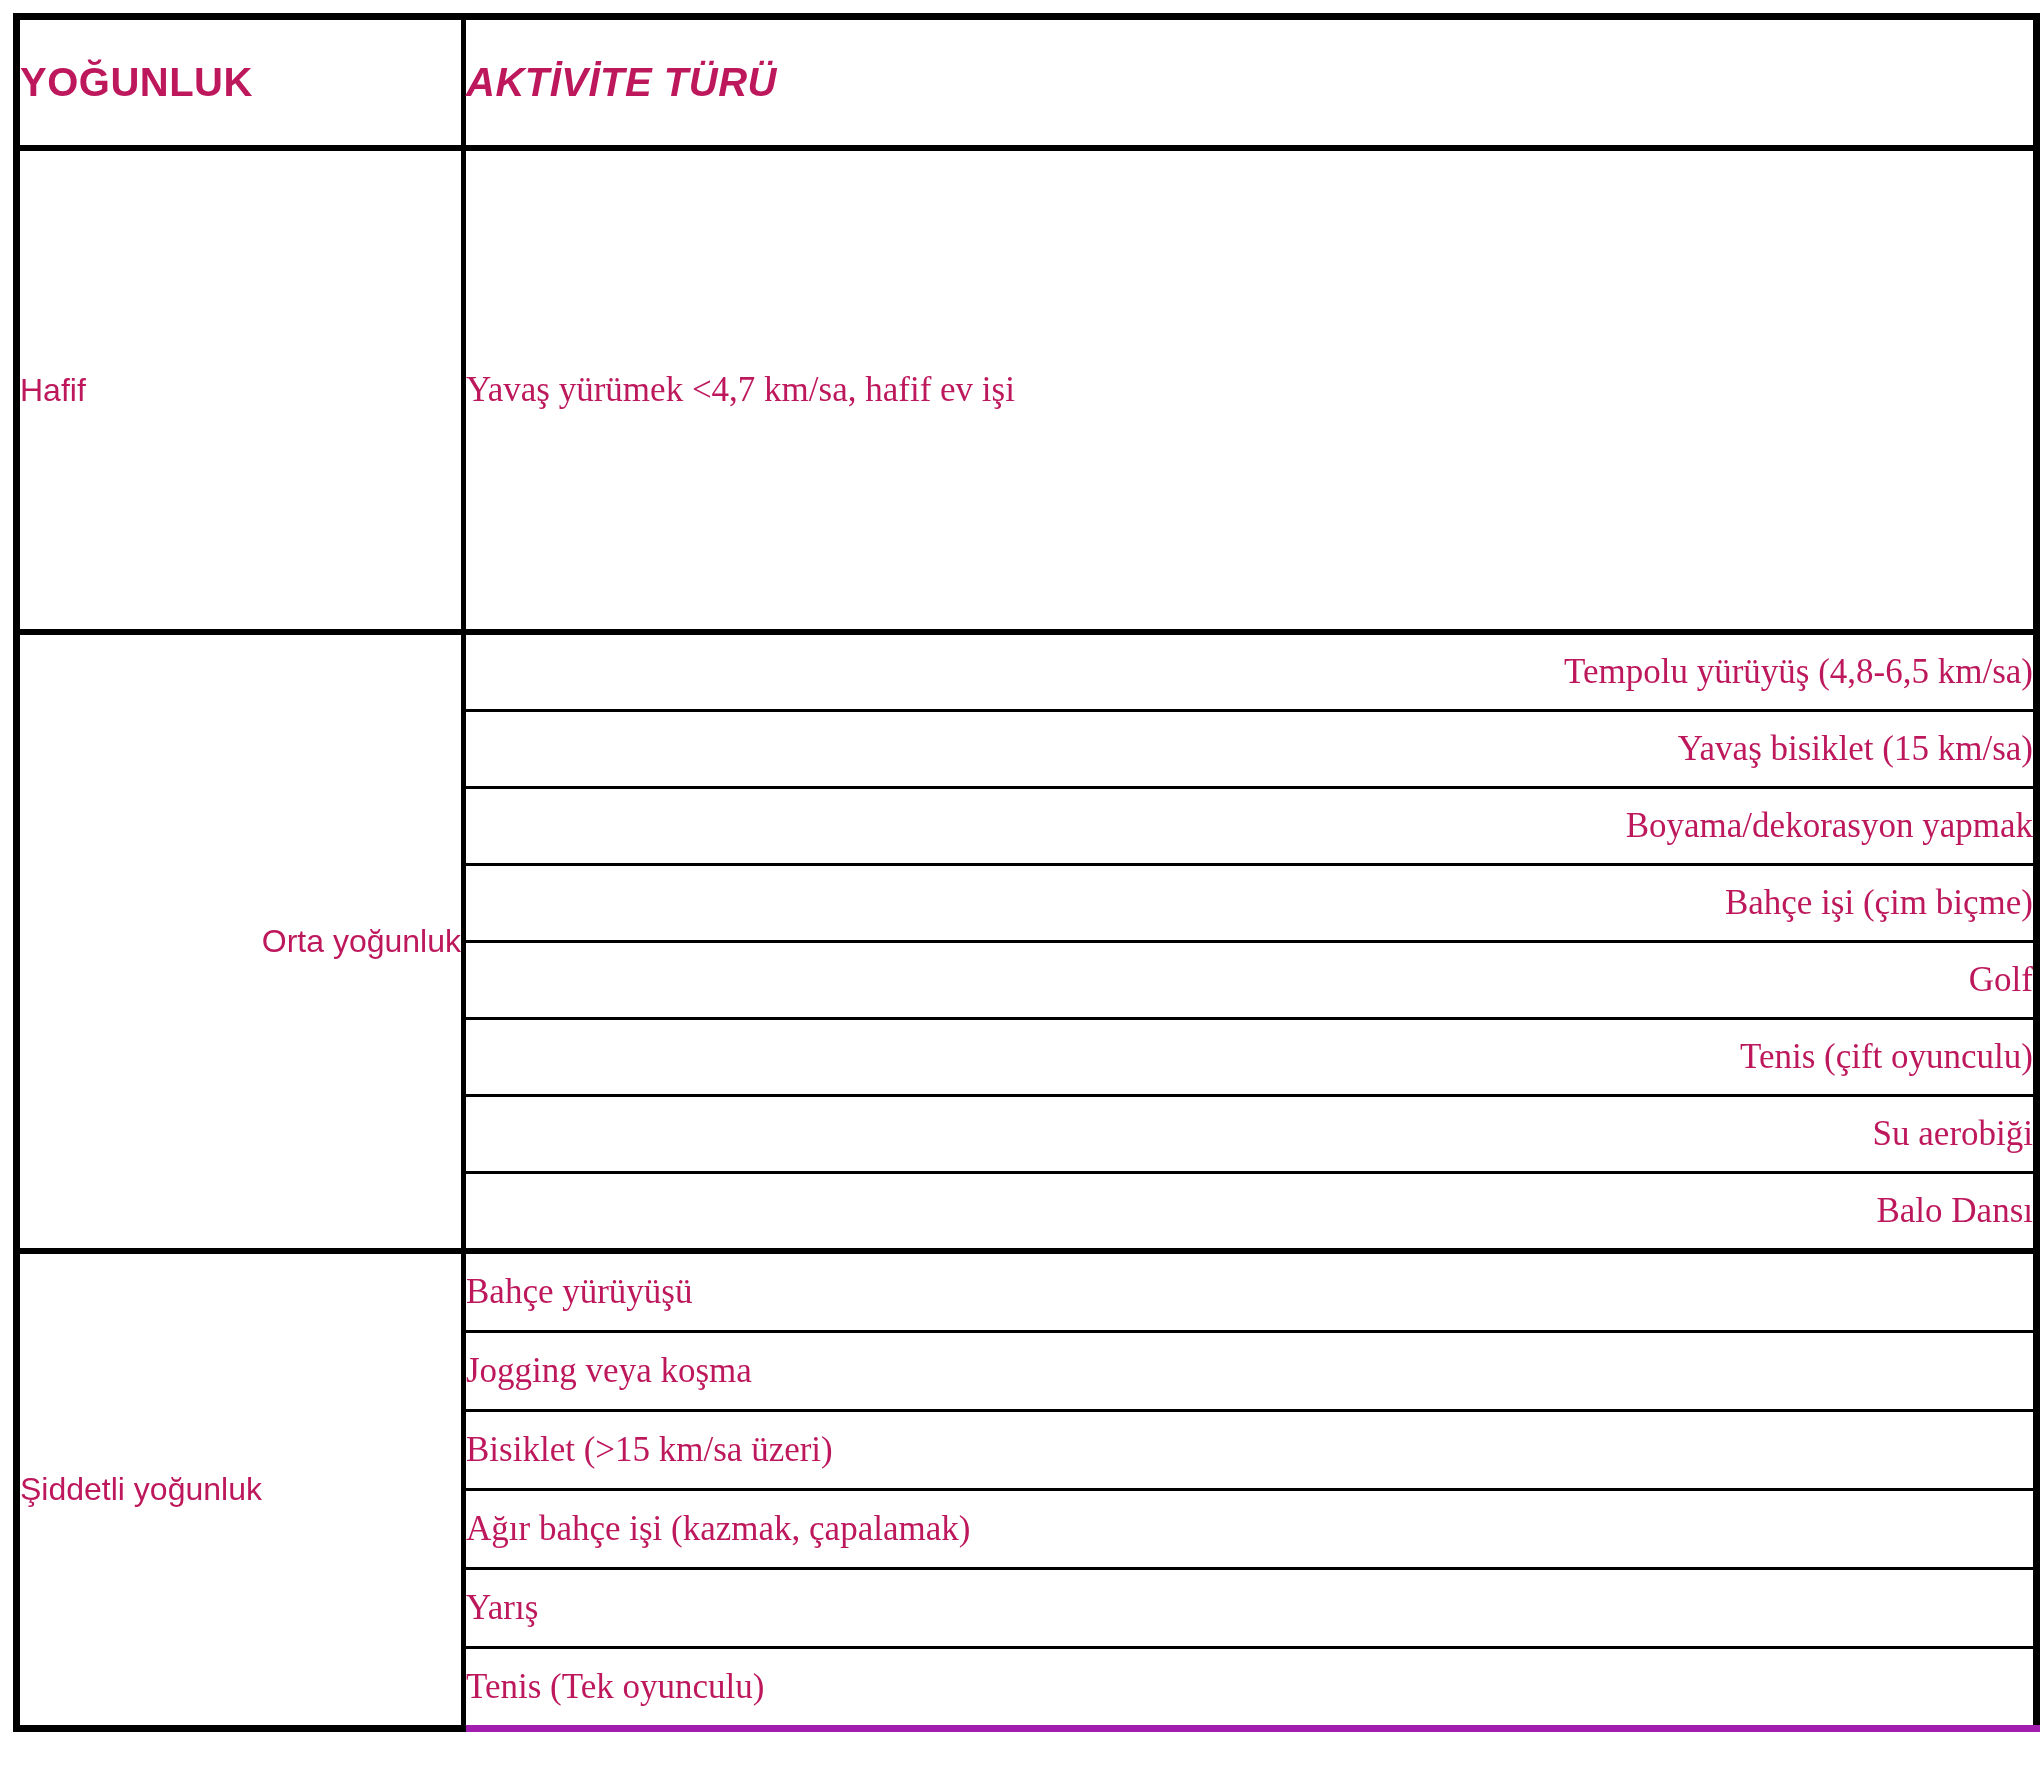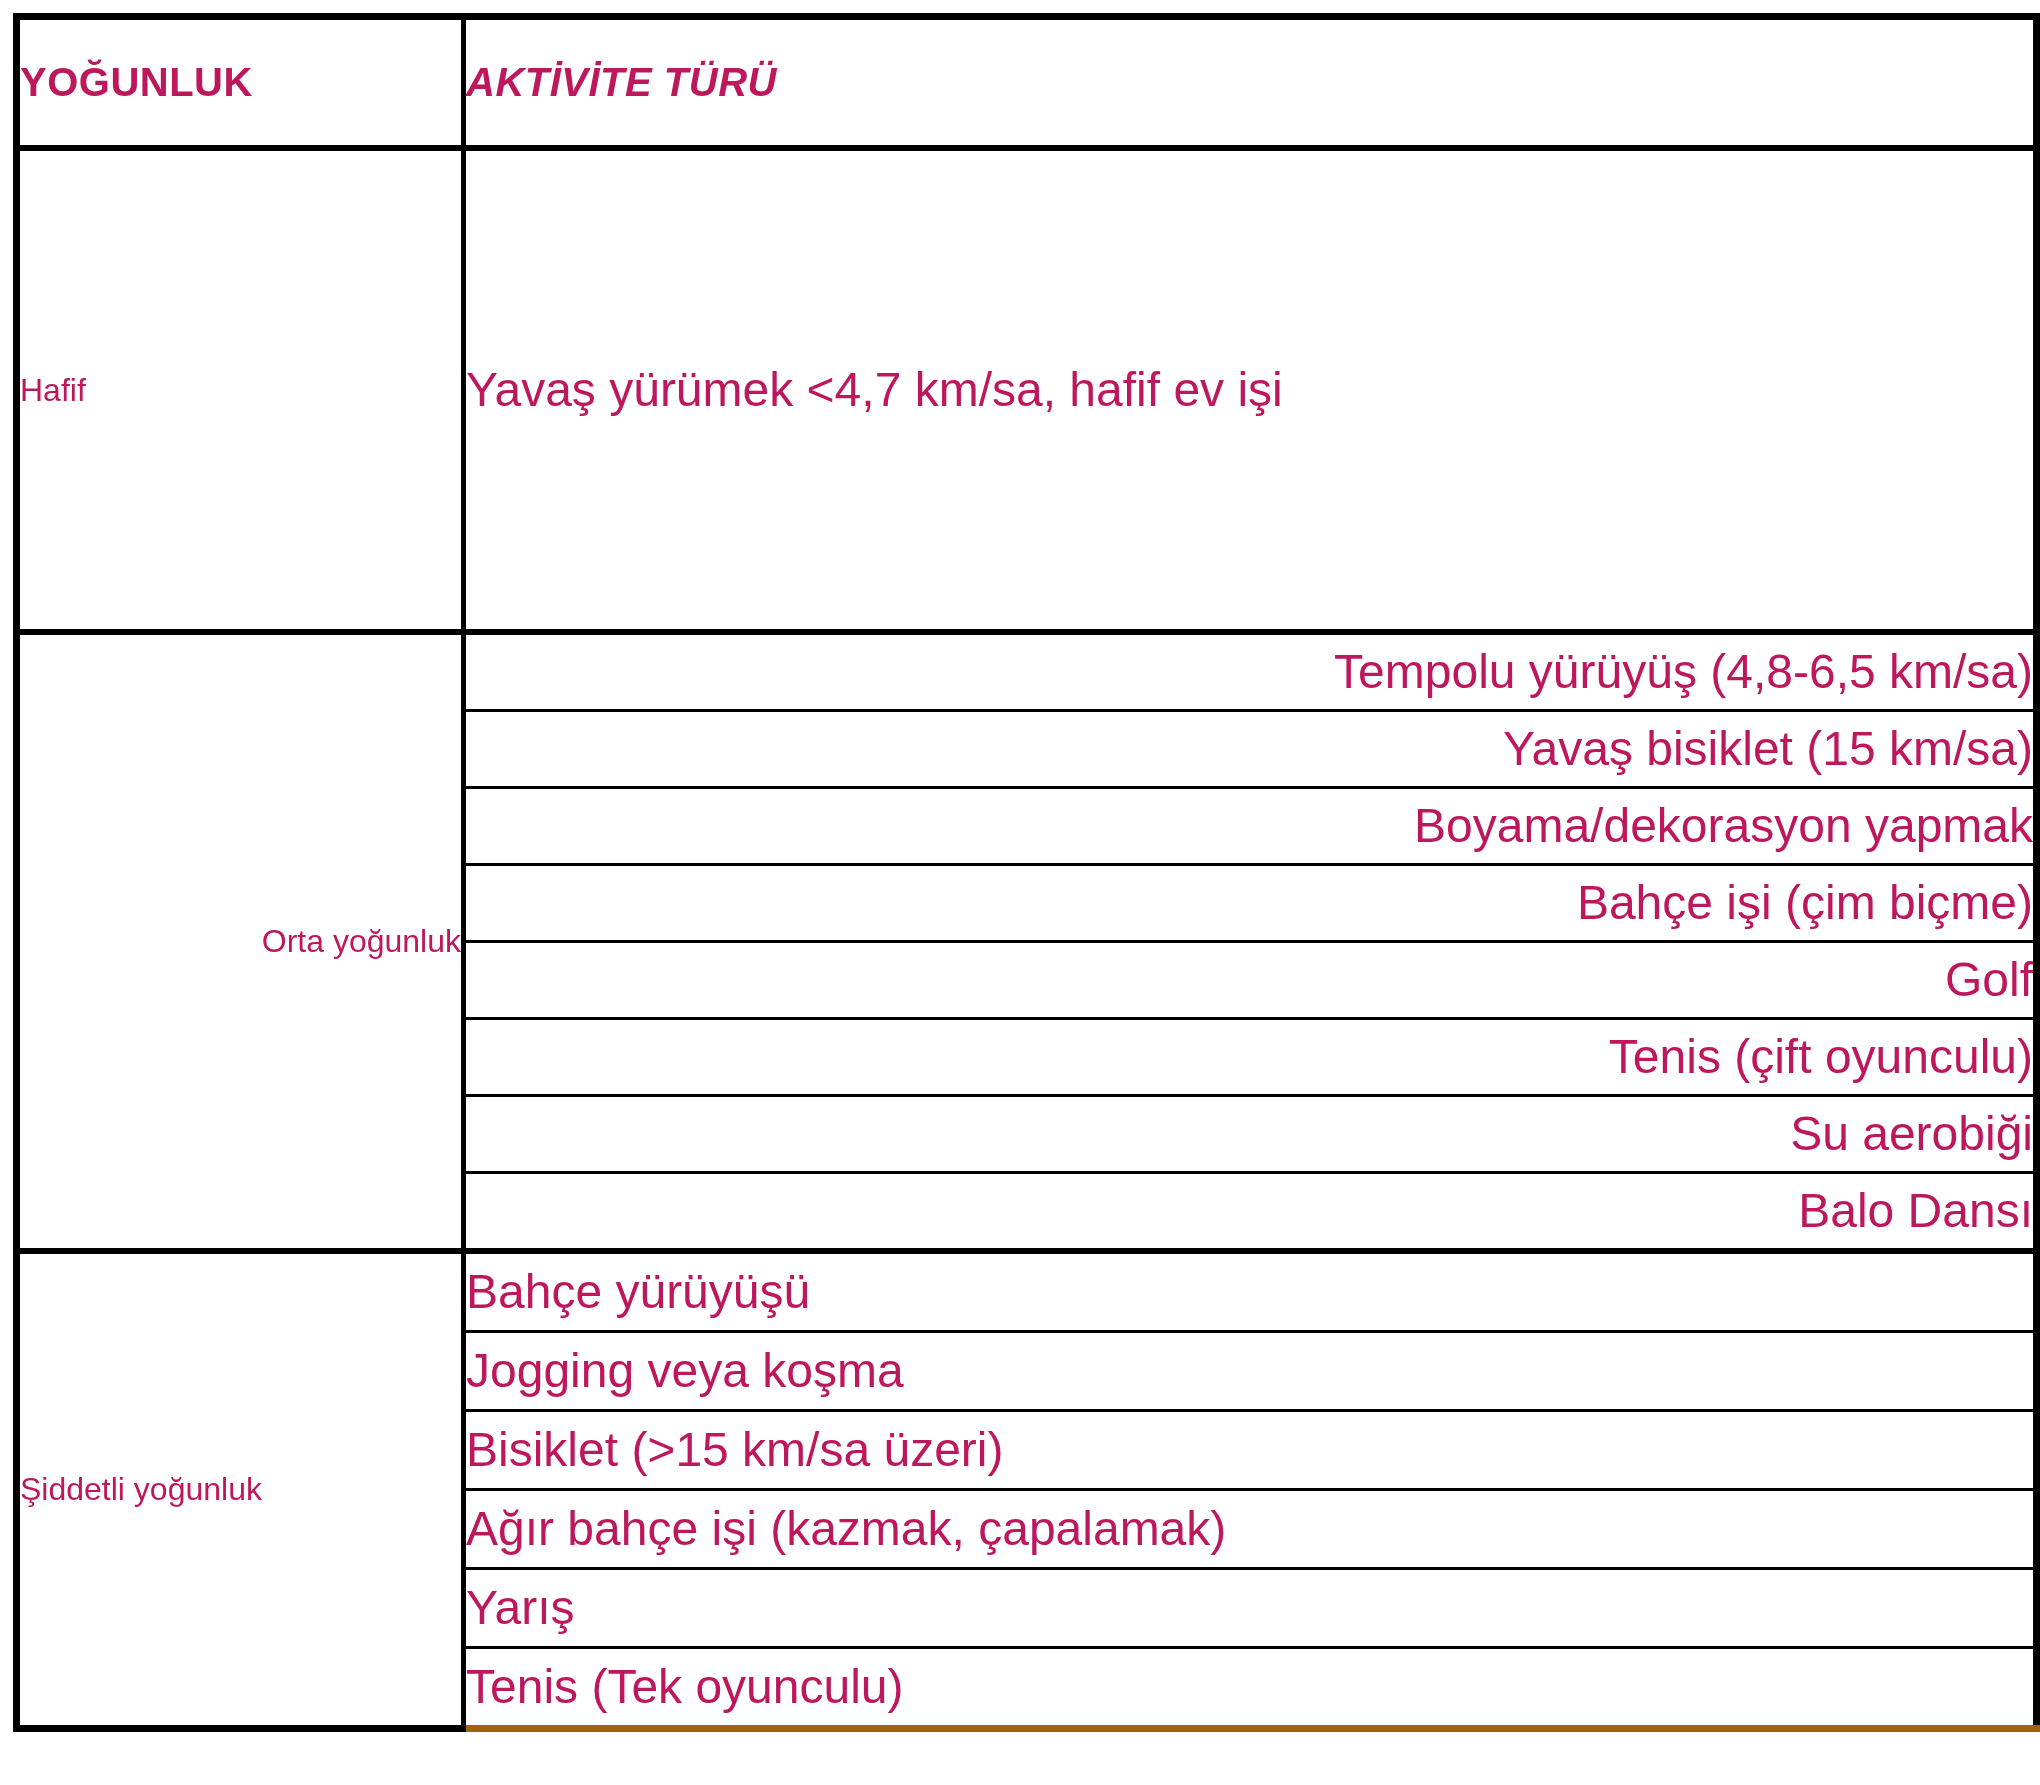--- a/index.html
+++ b/index.html
@@ -43,21 +43,21 @@
     margin: 0;
     vertical-align: middle;
     background: #ffffff;
     color: #be185d;
     font-weight: normal;
     text-align: left;
   }
 
   
   .outer-top    { border-top: 7px solid #000000; }
-  .outer-bottom { border-bottom: 7px solid #a16207; }
+  .outer-bottom { border-bottom: 7px solid #a21caf; }
   .outer-left   { border-left: 7px solid #000000; }
   .outer-right  { border-right: 7px solid #000000; }
 
   
   .col-split-right { border-right: 5px solid #000000; }
 
   
   .section-top { border-top: 6px solid #000000; }
 
   
@@ -83,24 +83,25 @@
   .intensity-label {
     font-weight: bold;
     font-size: 32px;
     padding-left: 16px;
     line-height: 1.2;
     white-space: nowrap;
   }
 
   
   .activity-cell {
-    font-size: 48px;
+    font-size: 35px;
     padding-left: 18px;
     line-height: 1.25;
     white-space: nowrap;
+    font-family: Liberation Serif, serif;
   }
 
   
   .hafif-activity {
     height: 478px;
   }
   .hafif-intensity {
     height: 478px;
   }
 

